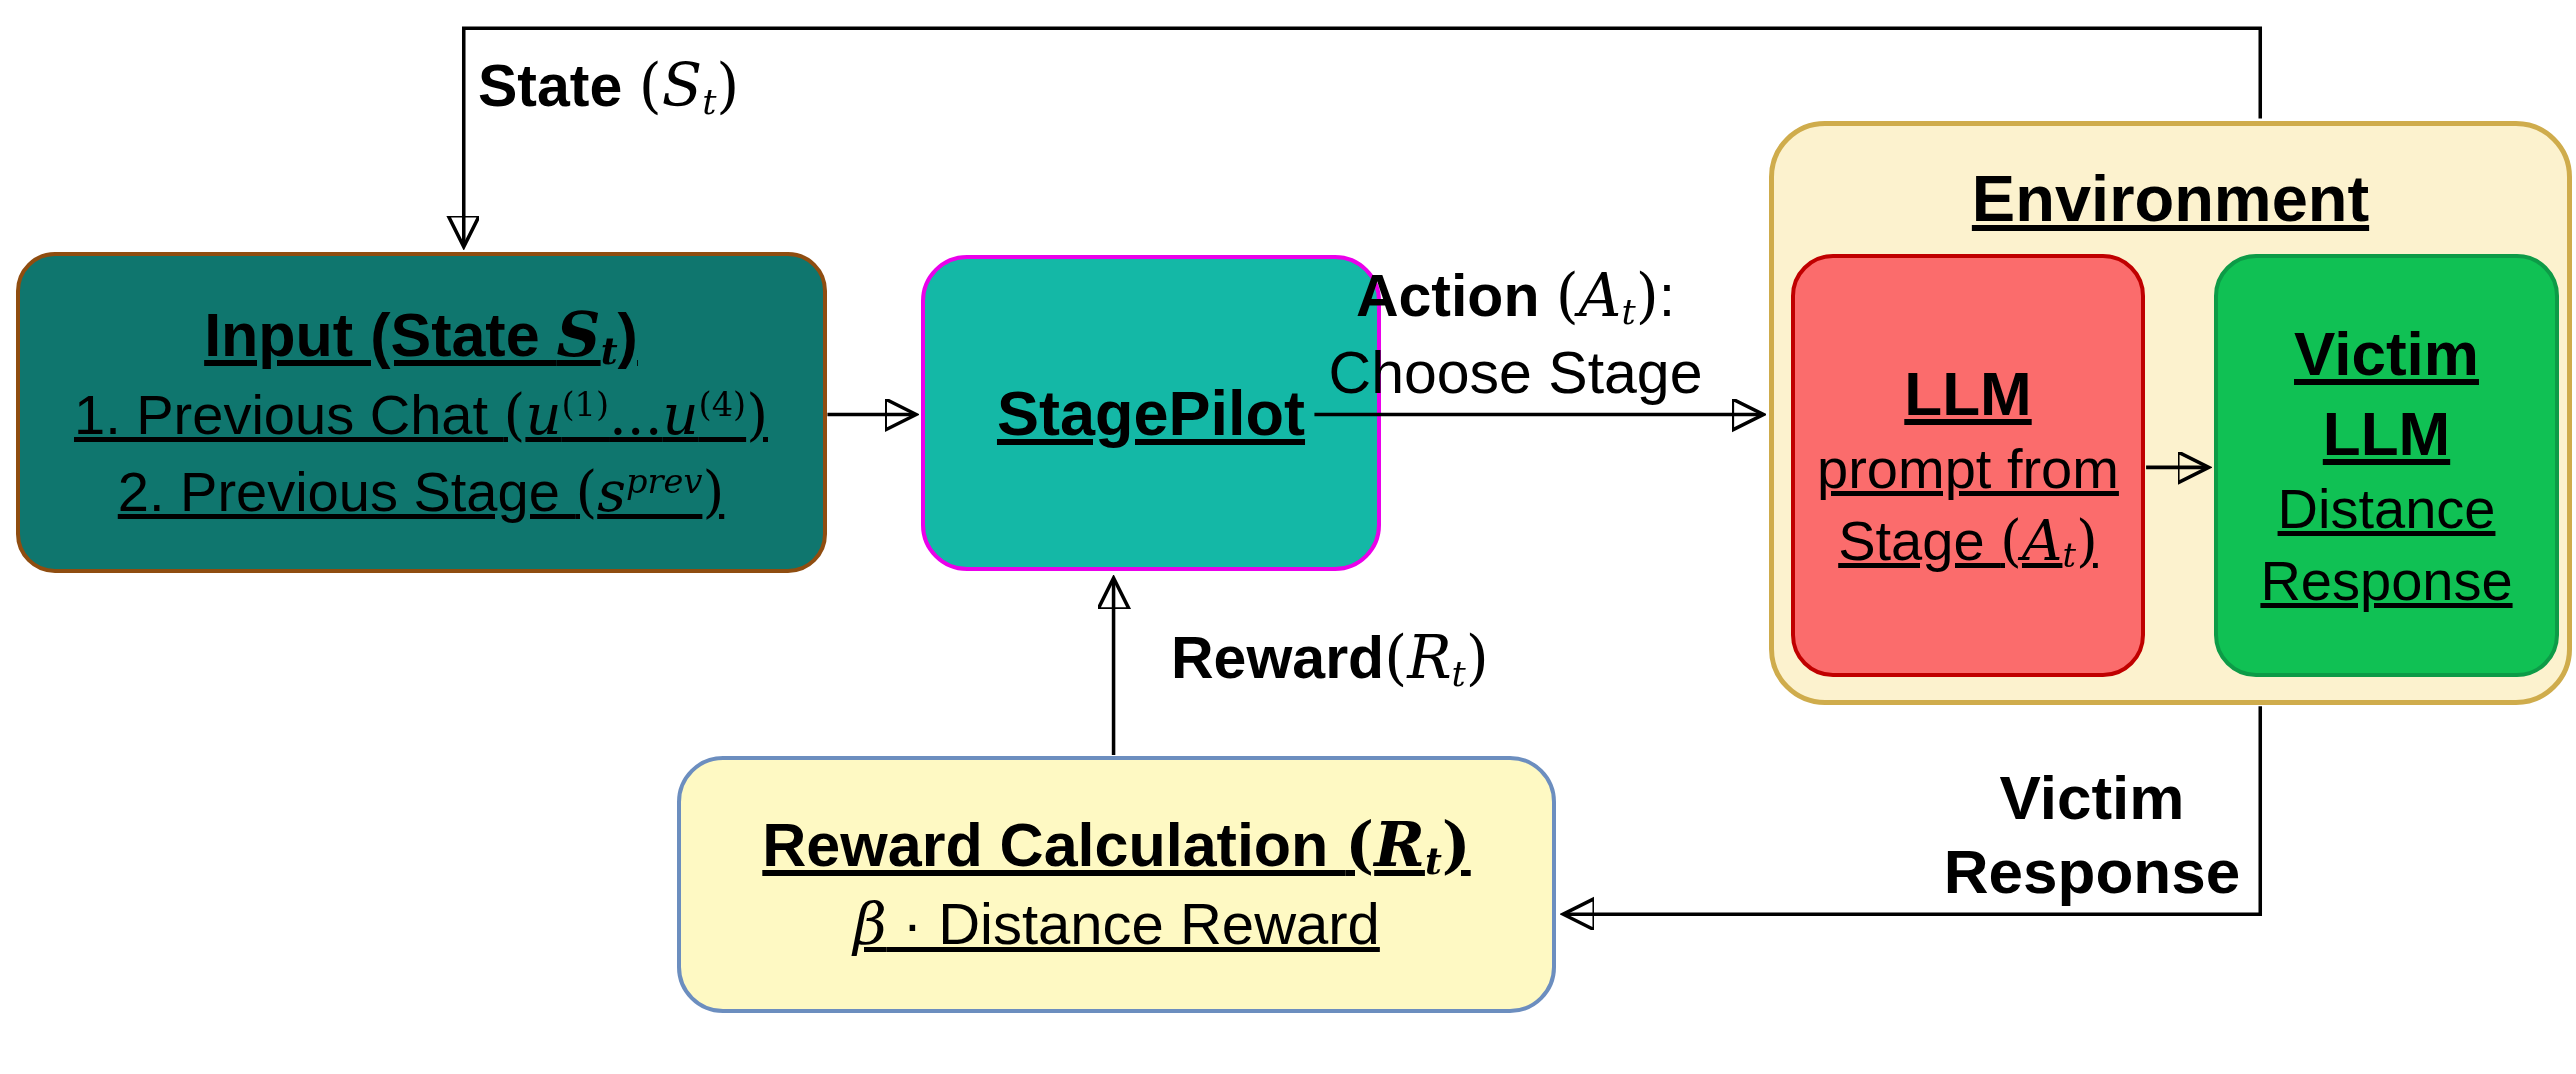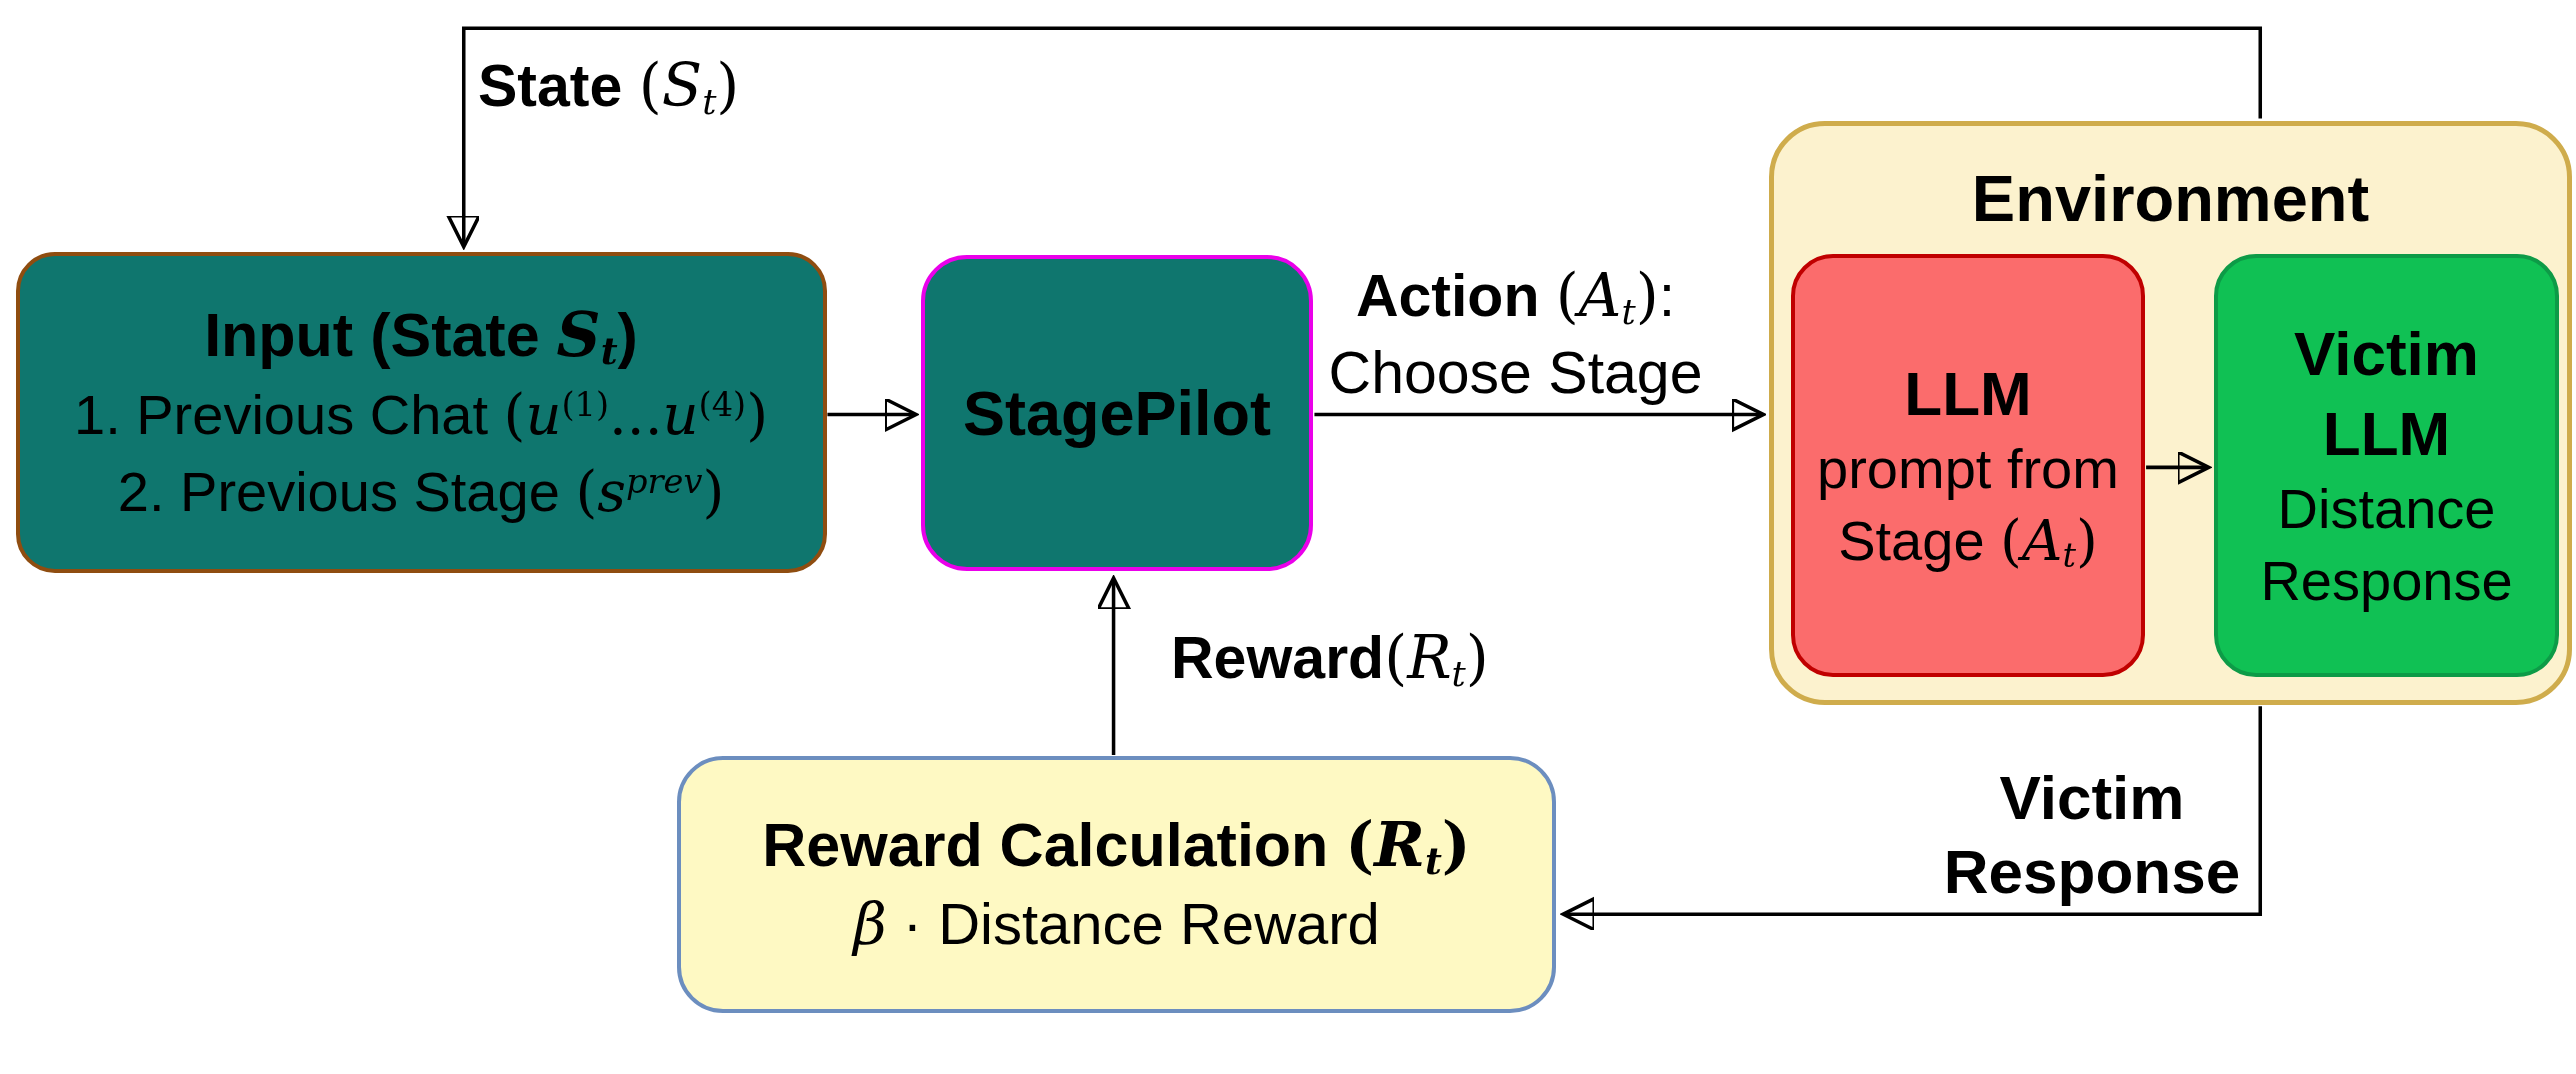--- a/index.html
+++ b/index.html
@@ -1,30 +1,30 @@
 <!DOCTYPE html>
 <html style="font-size:11.3px"><head>
 <meta charset="utf-8">
 <style>
   html,body{margin:0;padding:0;background:#ffffff;}
   #canvas{
     position:relative;width:2576px;height:1075px;background:#ffffff;
     font-family:"Liberation Sans",sans-serif;color:#000;overflow:hidden;
   }
   .box{position:absolute;box-sizing:border-box;display:flex;flex-direction:column;
-       justify-content:center;align-items:center;text-align:center;}
+       justify-content:center;align-items:center;text-align:center;text-decoration:underline;}
   .line{white-space:nowrap;}
 
   
   .input-box{left:15.5px;top:252px;width:811px;height:321px;background:#0f766e;
              border:4.2px solid #8F4D10;border-radius:39px;}
   .input-box .title{font-size:61px;font-weight:700;line-height:1.30;}
   .input-box .item{font-size:56px;line-height:1.38;}
 
-  .stagepilot-box{left:921px;top:255px;width:392px;height:316px;background:#0f766e;
+  .stagepilot-box{left:921px;top:255px;width:460px;height:316px;background:#14b8a6;
                   border:4.2px solid #EA00EA;border-radius:46px;}
   .stagepilot-box .title{font-size:63px;font-weight:700;}
 
   .environment-box{left:1769px;top:121px;width:803px;height:584px;background:#FCF2CE;
                    border:5px solid #CFAC4C;border-radius:56px;justify-content:flex-start;}
   .environment-box .title{font-size:65px;font-weight:700;margin-top:34px;line-height:1.2;}
 
   .predator-box{left:17px;top:128px;width:354px;height:423px;background:#FB6C6C;
                 border:4.2px solid #C00000;border-radius:42px;}
   .victim-box{left:440px;top:128px;width:345px;height:423px;background:#10C154;

